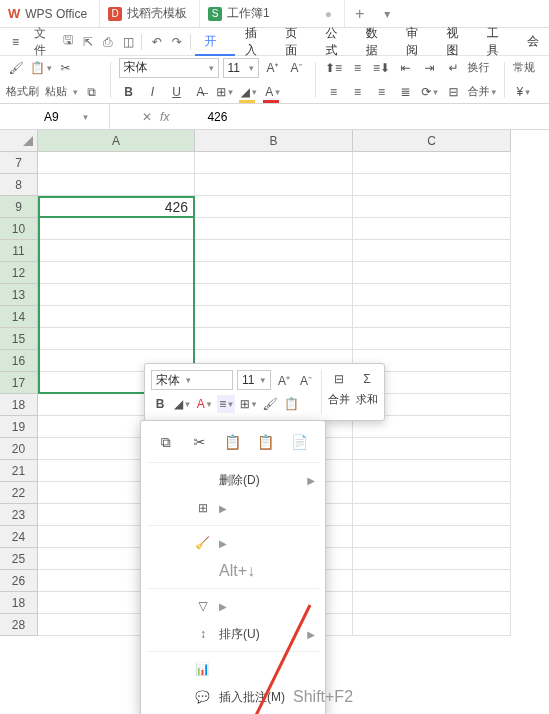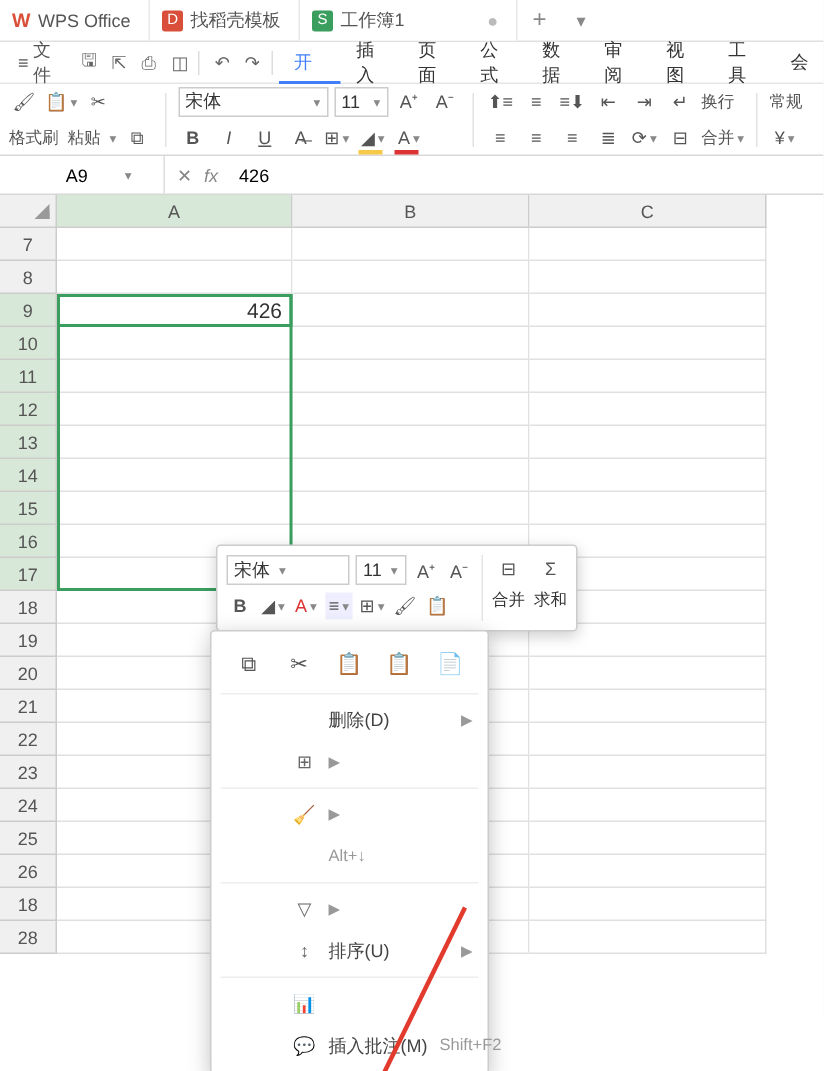--- a/index.html
+++ b/index.html
@@ -27,21 +27,21 @@
 .ribbon { height: 48px; background: #fff; border-bottom: 1px solid #d8d8d8; display: flex; align-items: center; padding: 0 6px; gap: 4px; }
 .rgroup { display: flex; flex-direction: column; justify-content: center; gap: 2px; }
 .rrow { display: flex; align-items: center; gap: 4px; height: 22px; }
 .rbtn { display: flex; align-items: center; justify-content: center; min-width: 20px; height: 20px; color: #555; font-size: 12px; }
 .rsep { width: 1px; height: 36px; background: #e2e2e2; margin: 0 4px; }
 .font-select { height: 20px; border: 1px solid #ccc; font-size: 12px; padding: 0 4px; display: flex; align-items: center; justify-content: space-between; background: #fff; }
 .dd { color: #888; font-size: 9px; margin-left: 2px; }
 .sm-label { font-size: 11px; color: #555; }
 
 
-.formulabar { height: 26px; background: #fff; border-bottom: 1px solid #d8d8d8; display: flex; align-items: center; }
+.formulabar { height: 26px; background: #fff; border-bottom: 1px solid #d8d8d8; display: flex; align-items: center; gap: 24px; }
 .namebox { width: 110px; border-right: 1px solid #ddd; height: 100%; display: flex; align-items: center; justify-content: center; }
 .namebox input { border: none; text-align: center; width: 60px; font-size: 12px; outline: none; }
 .fx-btns { display: flex; align-items: center; gap: 8px; padding: 0 8px; color: #888; }
 .fx-input { flex: 1; border: none; outline: none; padding: 0 6px; font-size: 12px; }
 
 
 .grid { position: relative; background: #fff; }
 .corner { position: absolute; left: 0; top: 0; width: 38px; height: 22px; background: #f0f0f0; border-right: 1px solid #ccc; border-bottom: 1px solid #ccc; display:flex; align-items:center; justify-content:flex-end; padding-right:4px; }
 .corner::before { content:''; border:5px solid transparent; border-right-color:#999; border-bottom-color:#999; }
 .colhdrs { position: absolute; left: 38px; top: 0; display: flex; height: 22px; }
@@ -66,21 +66,21 @@
 .minitb .col { display:flex; flex-direction:column; gap:4px; }
 .minitb .row { display:flex; align-items:center; gap:4px; height:20px; }
 .mtbtn { min-width:18px; height:18px; display:flex; align-items:center; justify-content:center; color:#555; font-size:12px; }
 .mtsel { border:1px solid #ccc; height:20px; padding:0 4px; display:flex; align-items:center; font-size:12px; gap:4px; }
 
 
 .ctxmenu { position:absolute; background:#fff; border:1px solid #ccc; box-shadow:0 4px 14px rgba(0,0,0,0.25); border-radius:3px; width:186px; padding:4px 0; }
 .ctxrow { height:28px; display:flex; align-items:center; padding:0 10px; gap:8px; color:#444; position:relative; font-size:12px;margin-left:44px; }
 .ctxicon { width:16px; text-align:center; color:#666; flex:none; }
 .ctxlabel { flex:1; white-space:nowrap; }
-.ctxshort { color:#999; font-size:11px; }
+.ctxshort { color:#999; font-size:16px; }
 .ctxarrow { color:#999; font-size:10px; }
 .ctxsep { height:1px; background:#eee; margin:3px 6px; }
 .ctx-iconrow { display:flex; justify-content:space-around; padding:6px 8px; }
 .ctx-iconrow .ci { width:22px; height:22px; display:flex; align-items:center; justify-content:center; color:#555; font-size:14px; }
 
 
 .arrow { position:absolute; pointer-events:none; }
 
 svg { display:block; }
 </style>
@@ -99,21 +99,21 @@
   <div class="tab active">
     <span class="xls-icon">S</span>
     <span>工作簿1</span>
     <span class="dot" style="margin-left:50px">●</span>
   </div>
   <div class="newtab">+</div>
   <div class="newtab" style="font-size:12px">▾</div>
 </div>
 
 <div class="menubar">
-  <span class="mb-item">≡ <span style="margin-left:3px">文件</span></span>
+  <span class="mb-item">≡ <span style="margin-left:15px">文件</span></span>
   <span class="mb-icon mb-item">🖫</span>
   <span class="mb-icon mb-item">⇱</span>
   <span class="mb-icon mb-item">⎙</span>
   <span class="mb-icon mb-item">◫</span>
   <span class="sep"></span>
   <span class="mb-icon mb-item">↶</span>
   <span class="mb-icon mb-item">↷</span>
   <span class="sep"></span>
   <span class="mb-text active-tab">开始</span>
   <span class="mb-text">插入</span>

